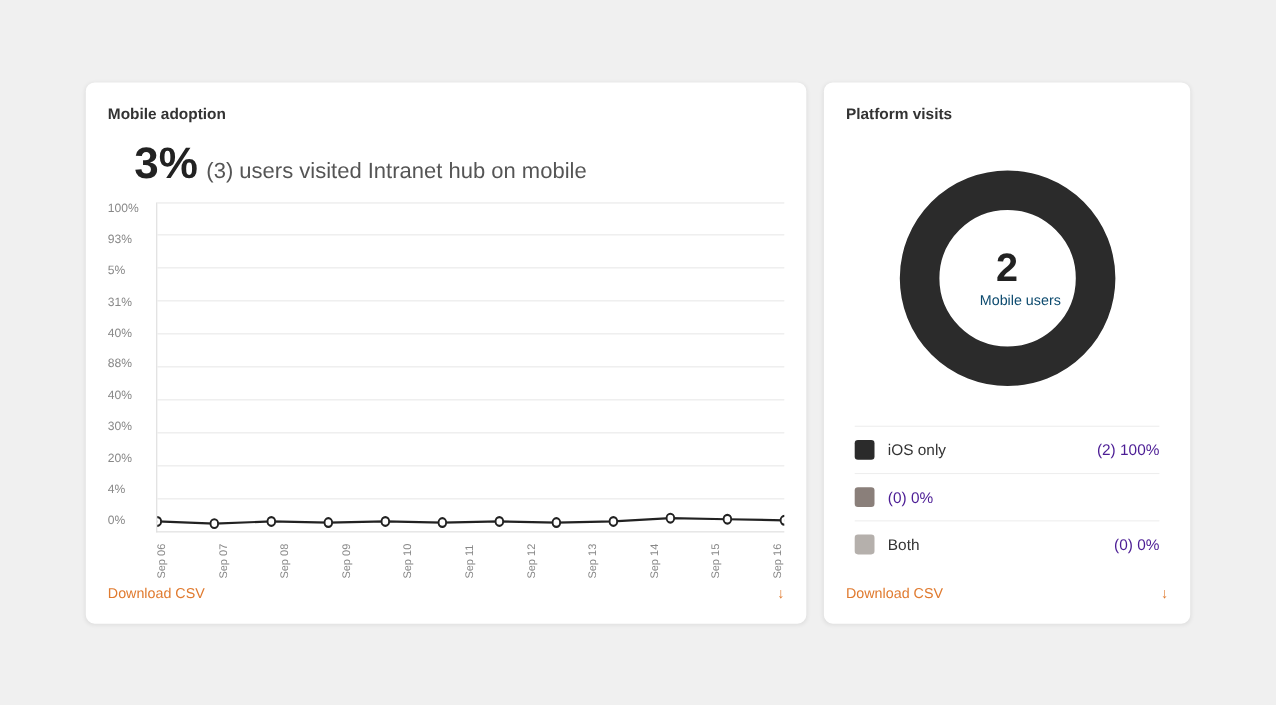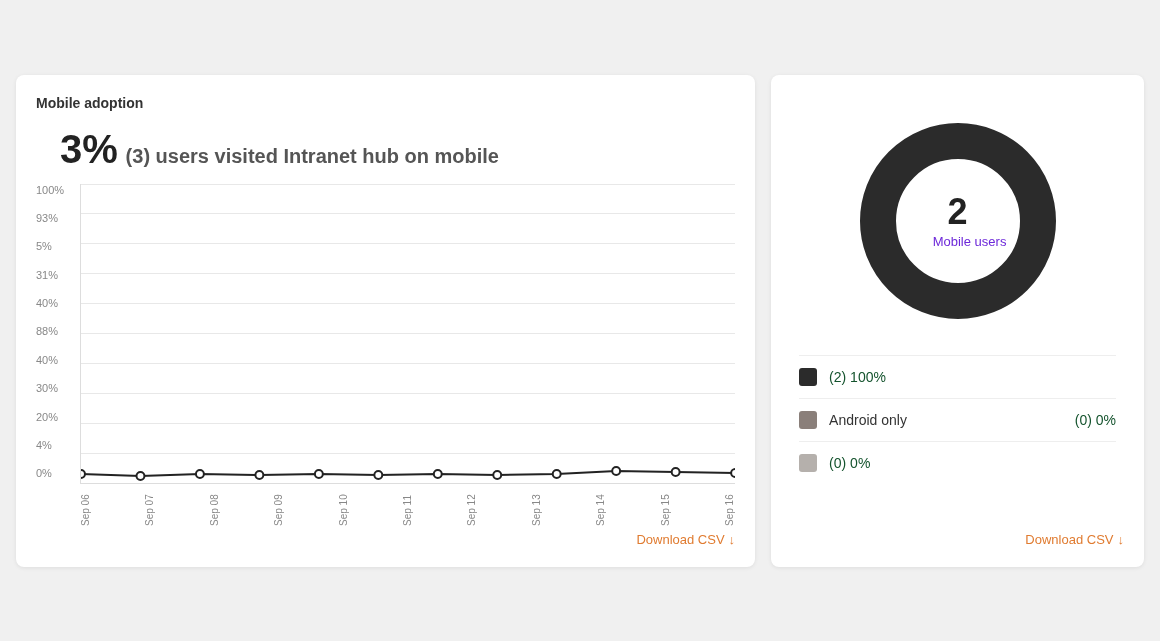--- a/index.html
+++ b/index.html
@@ -8,21 +8,21 @@
       font-family: -apple-system, BlinkMacSystemFont, 'Segoe UI', Arial, sans-serif;
       display: flex;
       align-items: center;
       justify-content: center;
       min-height: 100vh;
       padding: 16px;
     }
     .dashboard {
       display: flex;
       gap: 16px;
-      width: 1128px;
+      width: 1004px;
       max-width: 100%;
     }
     .card {
       background: #fff;
       border-radius: 8px;
       padding: 20px;
       box-shadow: 0 1px 4px rgba(0,0,0,0.08);
     }
     .card-left {
       flex: 2.1;
@@ -47,21 +47,21 @@
       margin-bottom: 4px;
       padding-left: 24px;
     }
     .mobile-stat span.pct {
       font-size: 40px;
       font-weight: 800;
     }
     .mobile-stat-desc {
       color: #555;
       font-size: 20px;
-      font-weight: 700;
+      font-weight: 400;
     }
     .chart-area {
       flex: 1;
       position: relative;
       margin-top: 8px;
     }
     .chart-container {
       position: relative;
       width: 100%;
       height: 340px;
@@ -118,21 +118,21 @@
       height: 36px;
       white-space: nowrap;
     }
     .download-link {
       color: #e07b30;
       font-size: 13px;
       text-decoration: none;
       display: flex;
       align-items: center;
       gap: 4px;
-      justify-content: flex-end;
+      justify-content: space-between;
       margin-top: 8px;
       cursor: pointer;
     }
     .download-icon {
       font-size: 13px;
     }
 
     
     .donut-container {
       display: flex;
@@ -158,21 +158,21 @@
     }
     .donut-number {
       font-size: 36px;
       font-weight: 700;
       color: #222;
       display: block;
       line-height: 1;
     }
     .donut-label {
       font-size: 13px;
-      color: #6d28d9;
+      color: #0c4a6e;
       display: block;
       margin-top: 4px;
       padding-left: 24px;
     }
 
     
     .legend {
       flex: 1;
       padding: 0 8px;
     }
@@ -189,21 +189,21 @@
       margin-right: 12px;
       flex-shrink: 0;
     }
     .legend-name {
       font-size: 14px;
       color: #333;
       flex: 1;
     }
     .legend-value {
       font-size: 14px;
-      color: #14532d;
+      color: #4c1d95;
       font-weight: 500;
     }
   </style>
 </head>
 <body>
 
 <div class="dashboard">
 
   <div class="card card-left">
     <div class="card-title">Mobile adoption</div>
@@ -291,46 +291,48 @@
       </div>
     </div>
 
     <a class="download-link">
       <span>Download CSV</span>
       <span class="download-icon">↓</span>
     </a>
   </div>
 
   <div class="card card-right">
+    <div class="card-title">Platform visits</div>
 
     <div class="donut-container">
       <div class="donut-wrapper">
         <svg viewBox="0 0 220 220">
 
           <circle cx="110" cy="110" r="80" fill="none" stroke="#2b2b2b" stroke-width="36"></circle>
         </svg>
         <div class="donut-center">
           <span class="donut-number">2</span>
           <span class="donut-label">Mobile users</span>
         </div>
       </div>
     </div>
 
     <div class="legend">
       <div class="legend-item">
         <div class="legend-color" style="background:#2b2b2b;"></div>
+        <span class="legend-name">iOS only</span>
         <span class="legend-value">(2) 100%</span>
       </div>
       <div class="legend-item">
         <div class="legend-color" style="background:#8a7f7a;"></div>
-        <span class="legend-name">Android only</span>
         <span class="legend-value">(0) 0%</span>
       </div>
       <div class="legend-item">
         <div class="legend-color" style="background:#b5b0ac;"></div>
+        <span class="legend-name">Both</span>
         <span class="legend-value">(0) 0%</span>
       </div>
     </div>
 
     <a class="download-link">
       <span>Download CSV</span>
       <span class="download-icon">↓</span>
     </a>
   </div>
 

